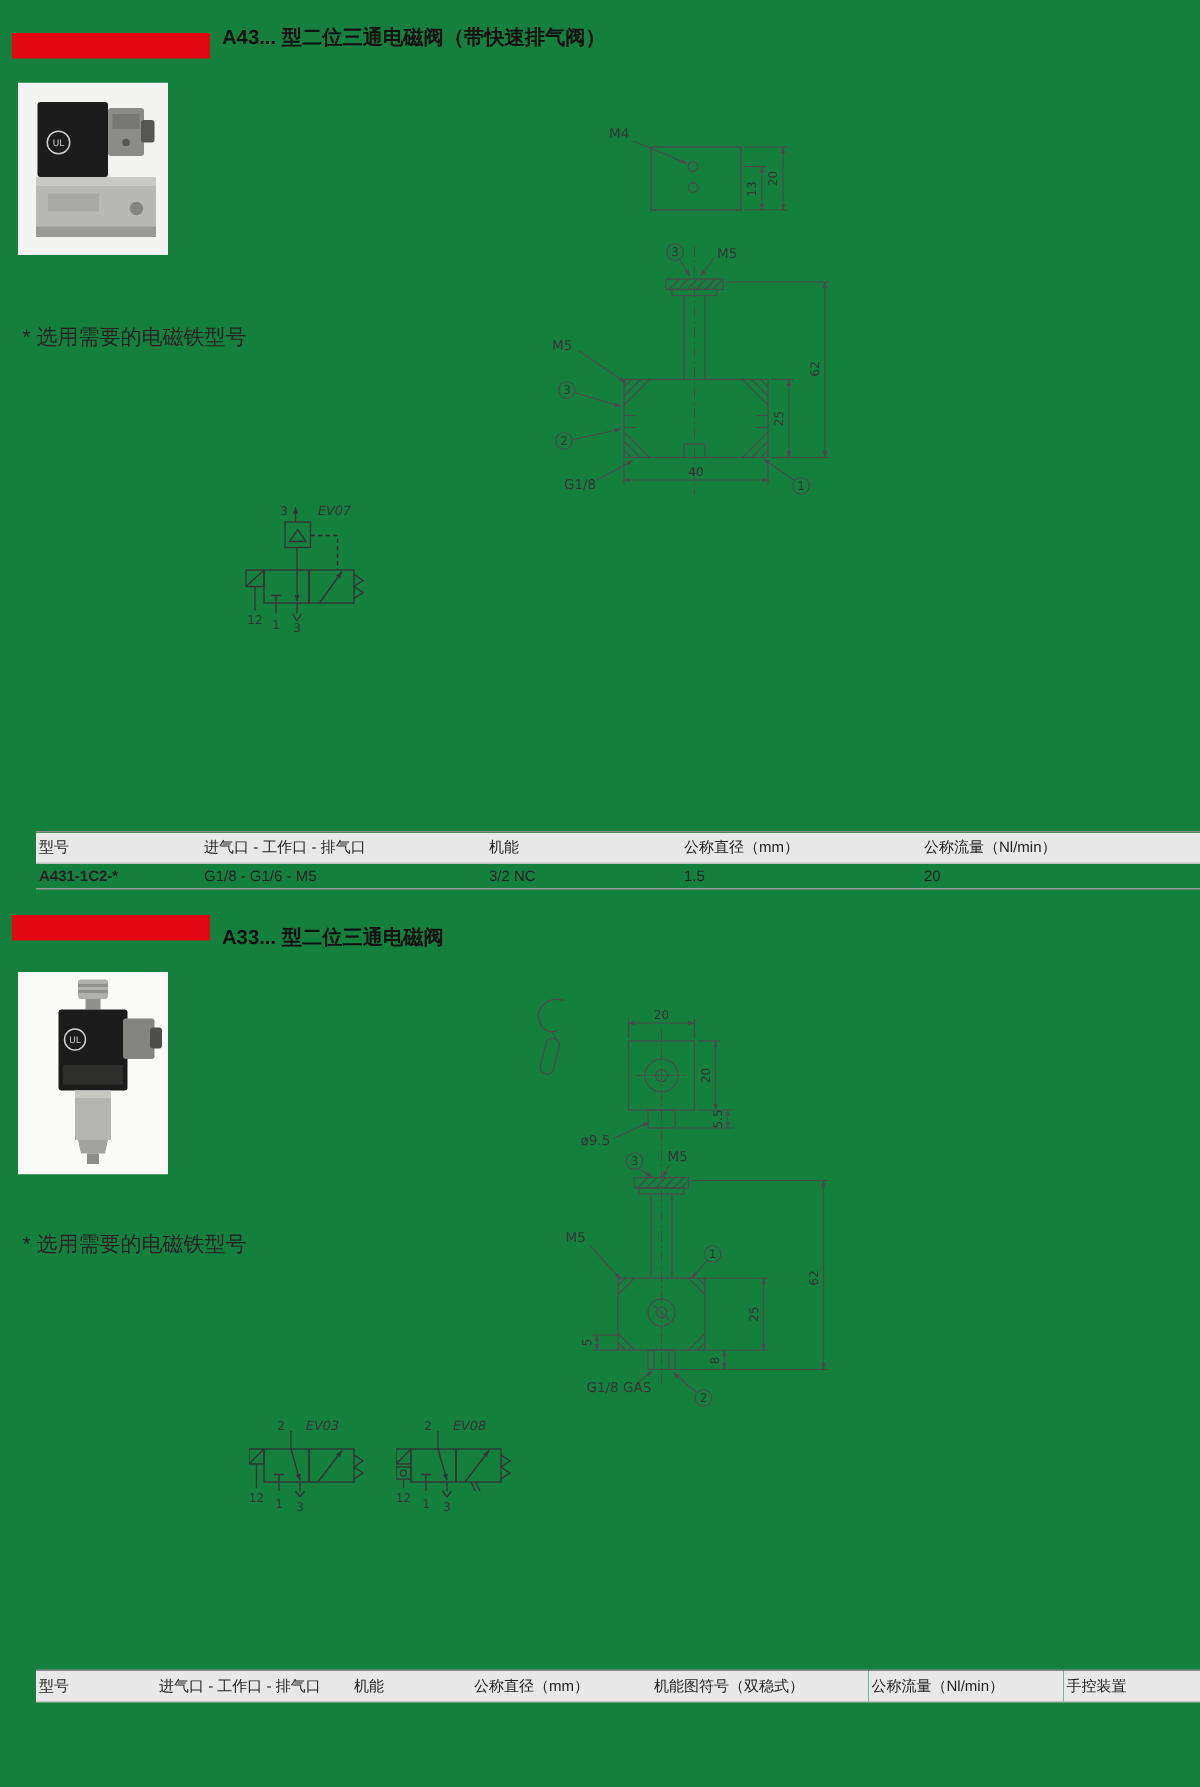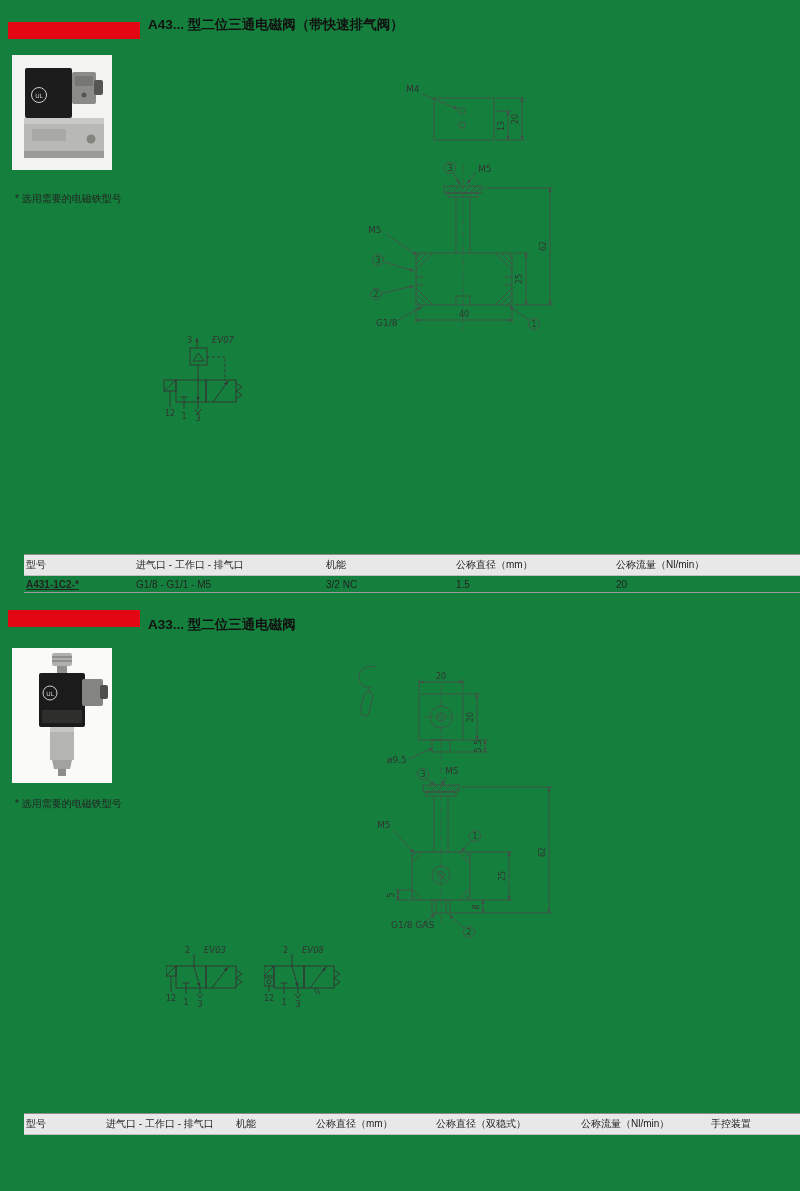--- a/index.html
+++ b/index.html
@@ -2,36 +2,36 @@
 <html><head>
 <meta charset="utf-8">
 <style>
   * { margin:0; padding:0; box-sizing:border-box; }
   html,body { background:#fff; }
   body { font-family:"Liberation Sans","DejaVu Sans",sans-serif; color:#1a1a1a; }
   .page { position:relative; width:800px; height:1191px; background:#15803d; overflow:hidden; }
 
   .red-tab { position:absolute; left:8px; width:132px; height:17px; background:#e30613; }
   .sec-title { position:absolute; left:148px; font-size:13.5px; font-weight:700; color:#111; white-space:nowrap; }
-  .note { position:absolute; left:15px; font-size:10px; color:#222; white-space:nowrap; }
+  .note { position:absolute; left:15px; font-size:14px; color:#222; white-space:nowrap;margin-top:24px; }
 
   .photo { position:absolute; }
   .drawing { position:absolute; }
 
   svg text { font-family:"DejaVu Sans","Liberation Sans",sans-serif; }
   .lbl { font-size:9px; fill:#333; }
   .dim { font-size:8px; fill:#333; }
   .sym-name { font-size:8.5px; font-style:italic; fill:#333; }
   .sym-port { font-size:8px; fill:#333; }
 
   .spec-table { position:absolute; left:24px; width:787px; border-collapse:collapse; table-layout:fixed; font-size:10px; color:#222; }
   .spec-table th { background:#e8e8e8; font-weight:400; text-align:left; padding:3px 2px; border-top:1px solid #8c8c8c; border-bottom:1px solid #c0c0c0; white-space:nowrap; overflow:hidden; }
   .spec-table td { padding:2.5px 2px; border-bottom:1px solid #9a9a9a; white-space:nowrap; overflow:hidden; }
   .spec-table .c { text-align:left; }
-  .spec-table td.model { font-weight:700;text-decoration:underline; }
+  .spec-table td.model { font-weight:700; }
 </style>
 </head>
 <body>
 
 <div class="page">
 
   <div class="red-tab" style="top:22px"></div>
   <h1 class="sec-title" style="top:16px">A43... 型二位三通电磁阀（带快速排气阀）</h1>
 
   <svg class="photo" style="left:12px;top:55px" width="100" height="115" viewBox="0 0 100 115">
@@ -191,21 +191,21 @@
         <th>型号</th>
         <th>进气口 - 工作口 - 排气口</th>
         <th>机能</th>
         <th class="c">公称直径（mm）</th>
         <th class="c">公称流量（Nl/min）</th>
       </tr>
     </thead>
     <tbody>
       <tr>
         <td class="model">A431-1C2-*</td>
-        <td>G1/8 - G1/1 - M5</td>
+        <td>G1/8 - G1/6 - M5</td>
         <td>3/2 NC</td>
         <td class="c">1.5</td>
         <td class="c">20</td>
       </tr>
     </tbody>
   </table>
 
   <div class="red-tab" style="top:610px"></div>
   <h1 class="sec-title" style="top:616px">A33... 型二位三通电磁阀</h1>
 
@@ -399,21 +399,21 @@
         <col style="width:145px">
         <col style="width:130px">
         <col style="width:102px">
       </colgroup>
     <thead>
       <tr>
         <th>型号</th>
         <th>进气口 - 工作口 - 排气口</th>
         <th>机能</th>
         <th class="c">公称直径（mm）</th>
-        <th class="c">公称直径（双稳式）</th>
+        <th class="c">机能图符号（双稳式）</th>
         <th class="c">公称流量（Nl/min）</th>
         <th class="c">手控装置</th>
       </tr>
     </thead>
     <tbody>
     </tbody>
   </table>
 
 </div>
 

